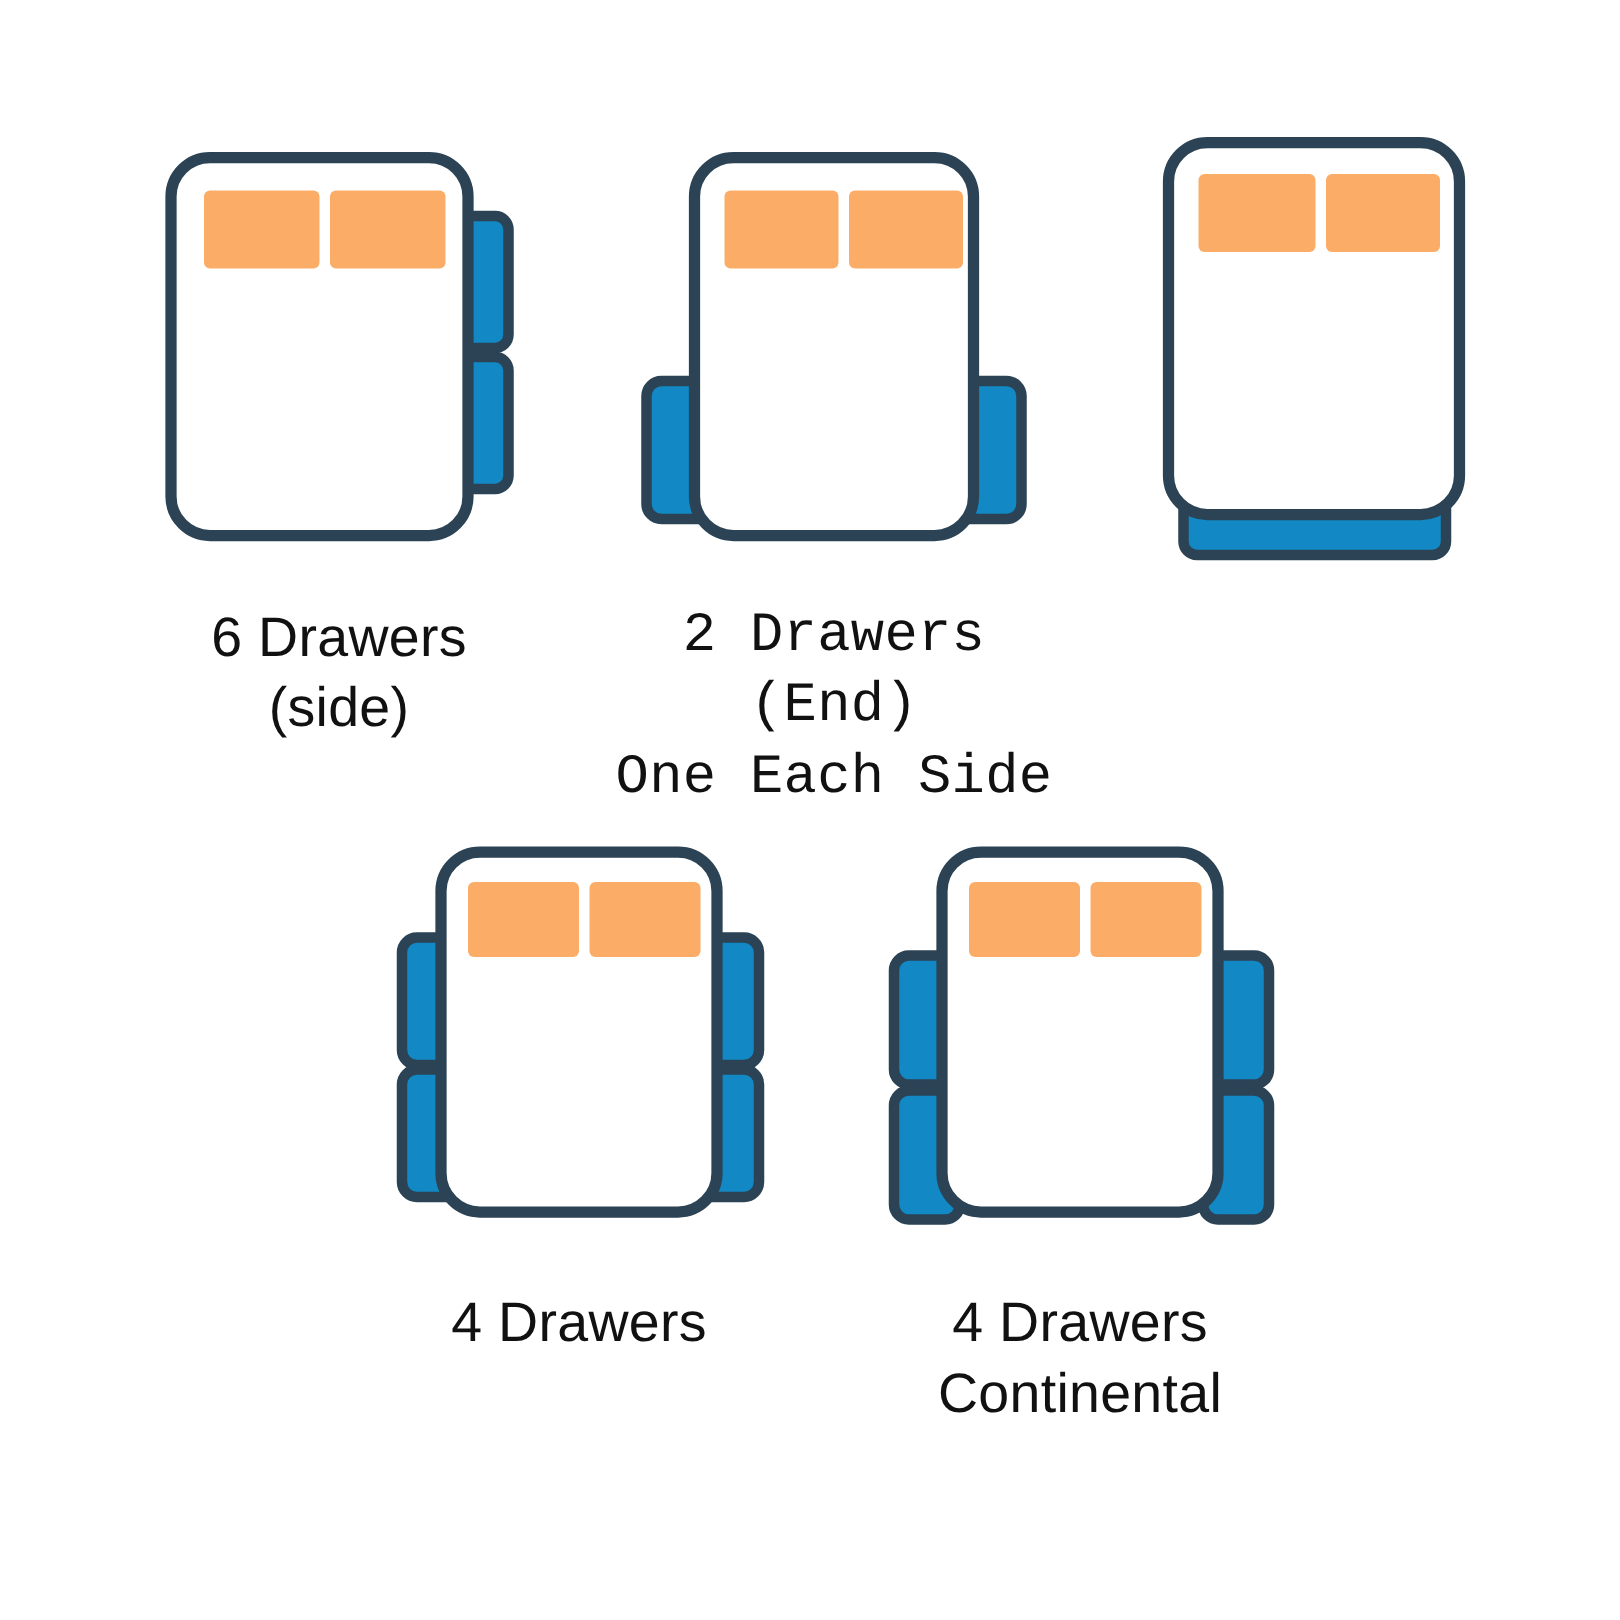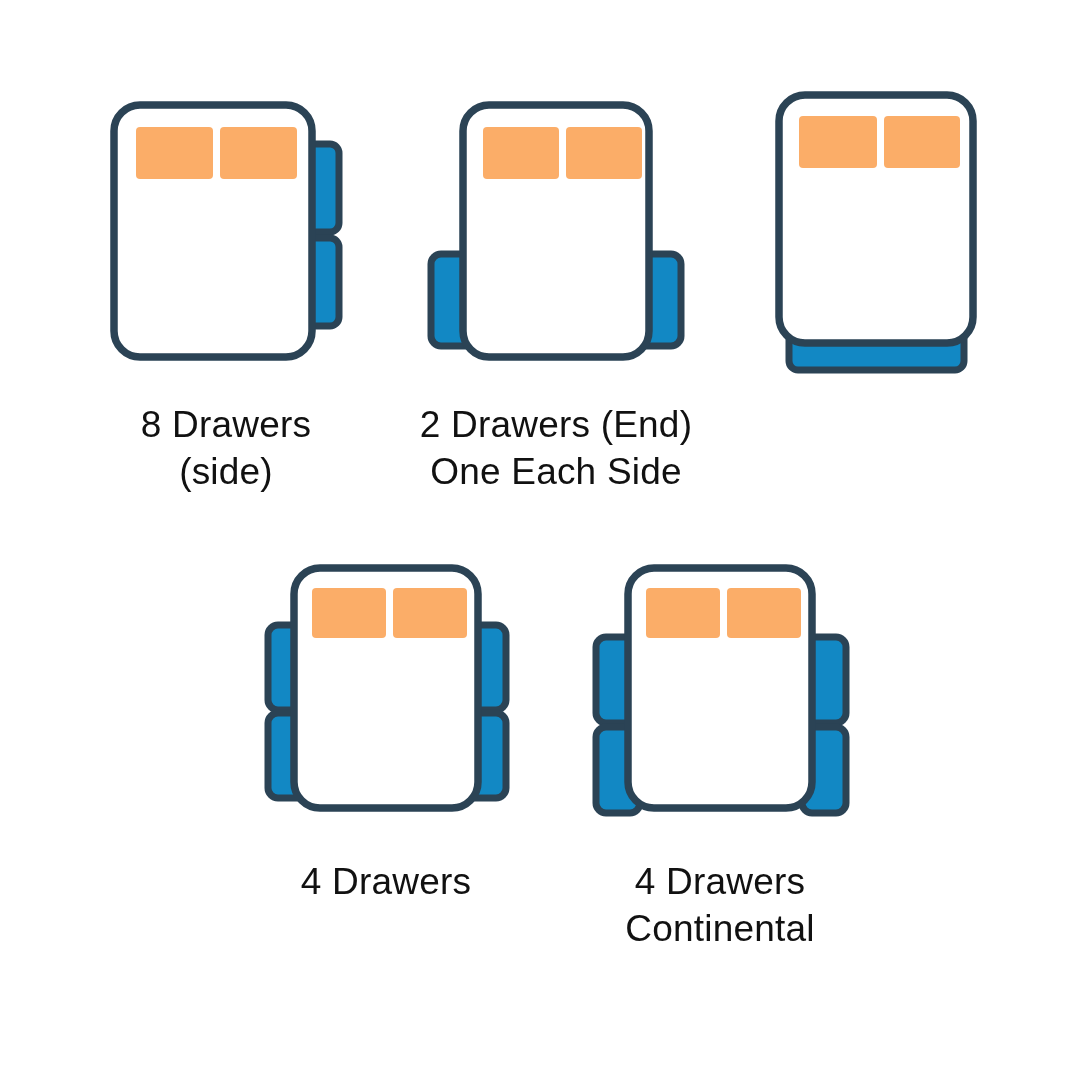--- a/index.html
+++ b/index.html
@@ -36,21 +36,21 @@
     color: #111111;
     font-size: 37px;
     line-height: 1.28;
     letter-spacing: 0.2px;
     white-space: pre-line;
     font-weight: 400;
   }
 
   
   .opt-1 { left: 76px;  top: 92px;  width: 300px; }
-  .opt-2 { left: 396px; top: 92px;  width: 320px; }
+  .opt-2 { left: 396px; top: 92px;  width: 320px; font-family: Liberation Mono, monospace; }
   .opt-3 { left: 736px; top: 82px;  width: 280px; }
   .opt-4 { left: 236px; top: 555px; width: 300px; }
   .opt-5 { left: 570px; top: 555px; width: 300px; }
 
   .opt-1 .caption { margin-top: 24px; }
   .opt-2 .caption { margin-top: 24px; }
   .opt-3 .caption { margin-top: 26px; }
   .opt-4 .caption { margin-top: 38px; }
   .opt-5 .caption { margin-top: 38px; }
 
@@ -67,21 +67,21 @@
 
         <rect x="196" y="52" width="42" height="88" rx="9" fill="#1288c4" stroke="#2b4355" stroke-width="7"></rect>
         <rect x="196" y="146" width="42" height="88" rx="9" fill="#1288c4" stroke="#2b4355" stroke-width="7"></rect>
 
         <rect x="13" y="13" width="198" height="252" rx="26" fill="#ffffff" stroke="#2b4355" stroke-width="7.5"></rect>
 
         <rect x="35" y="35" width="77" height="52" rx="4" fill="#fbad68"></rect>
         <rect x="119" y="35" width="77" height="52" rx="4" fill="#fbad68"></rect>
       </svg>
     </div>
-    <div class="caption">8 Drawers
+    <div class="caption">6 Drawers
 (side)</div>
   </div>
 
   <div class="option opt-2">
     <div class="bed-figure">
       <svg width="270" height="285" viewBox="0 0 270 285">
 
         <rect x="10" y="162" width="46" height="92" rx="10" fill="#1288c4" stroke="#2b4355" stroke-width="7"></rect>
         <rect x="214" y="162" width="46" height="92" rx="10" fill="#1288c4" stroke="#2b4355" stroke-width="7"></rect>
 

